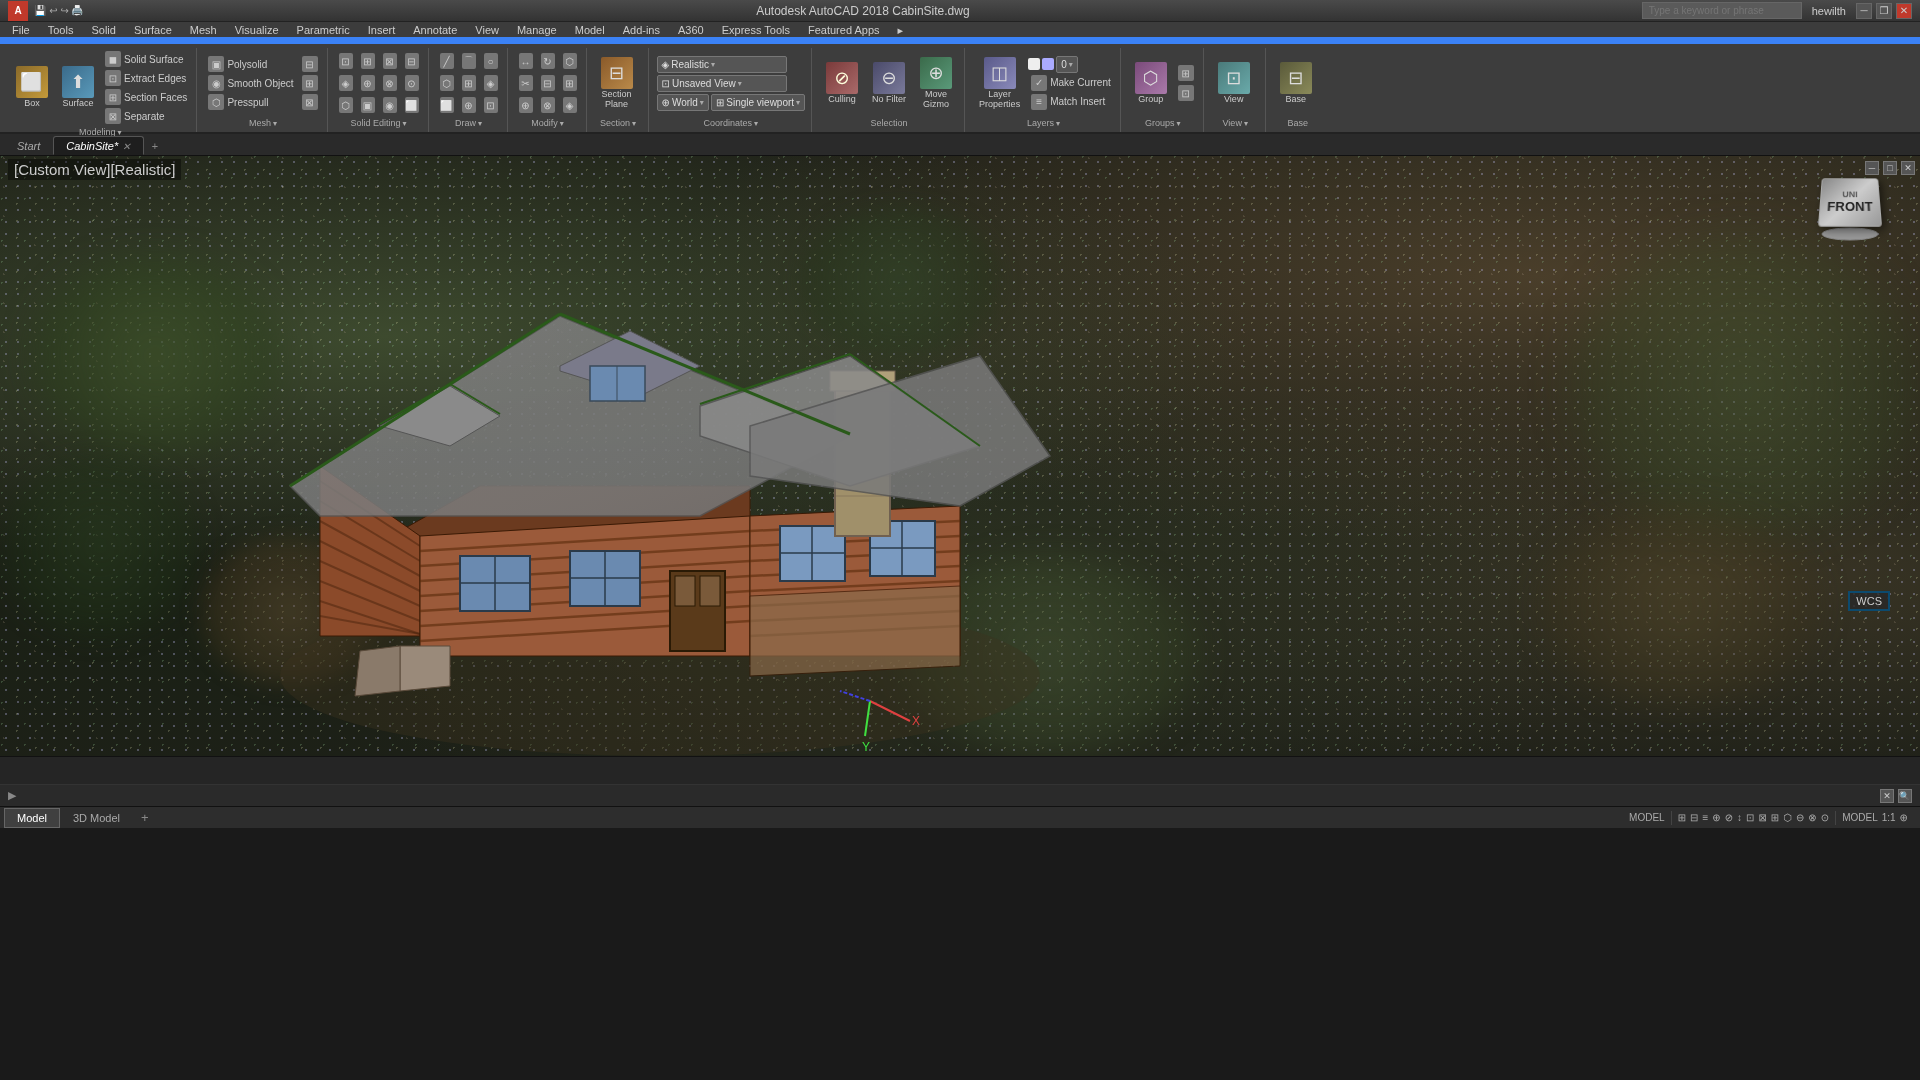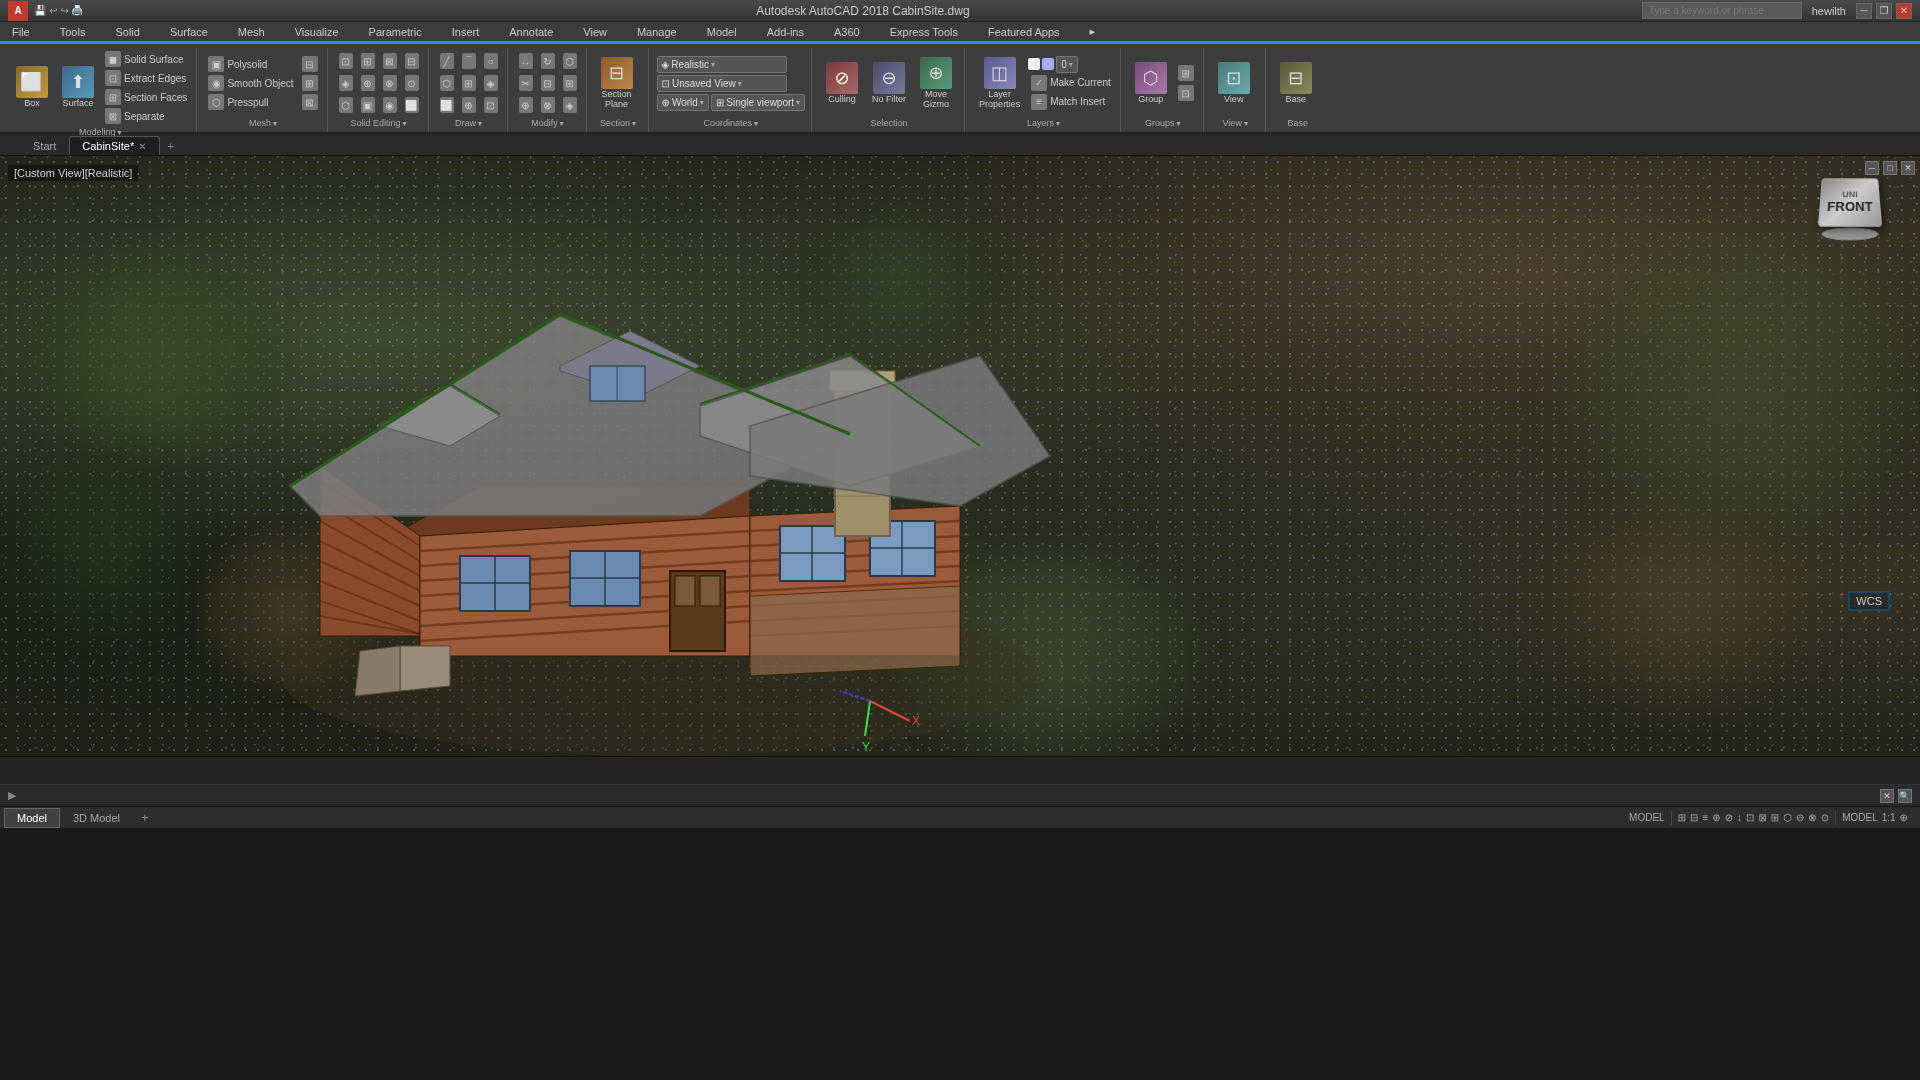--- a/index.html
+++ b/index.html
@@ -31,24 +31,24 @@
       background: #c0392b;
       display: flex; align-items: center; justify-content: center;
       font-weight: bold; font-size: 10px; color: white;
     }
 
     
     #menubar {
       height: 22px;
       background: #3c3c3c;
       display: flex;
-      align-items: center;
+      align-items: flex-start;
       padding: 0 4px;
-      border-bottom: 3px solid #3b82f6;
-      gap: 14px;
+      border-bottom: 7px solid #3b82f6;
+      gap: 2px;
     }
     .menu-item {
       padding: 2px 8px;
       color: #ccc;
       cursor: pointer;
       font-size: 11px;
       border-radius: 2px;
     }
     #search-box {
       margin-left: auto;
@@ -128,22 +128,23 @@
       font-size: 10px; color: #ccc; white-space: nowrap;
     }
     .ribbon-small-icon { width: 16px; height: 16px; background: #777; border-radius: 2px; display: flex; align-items: center; justify-content: center; font-size: 10px; }
 
     
     #doc-tabs {
       height: 22px;
       background: #2a2a2a;
       display: flex;
       align-items: flex-end;
-      padding: 0 20px;
+      padding: 0 4px;
       border-bottom: 1px solid #111;
+      font-style: italic;
     }
     .doc-tab {
       padding: 3px 12px 2px;
       font-size: 11px;
       color: #aaa;
       cursor: pointer;
       border-radius: 3px 3px 0 0;
       border: 1px solid transparent;
       display: flex; align-items: center; gap: 4px;
     }
@@ -238,23 +239,23 @@
       background: rgba(40,40,40,0.8);
       border: 2px solid #0c4a6e;
       padding: 2px 6px;
       font-size: 11px;
       color: #ccc;
     }
 
     
     #viewport-label {
       position: absolute;
-      top: 9px;
+      top: 3px;
       left: 8px;
-      font-size: 11px;
+      font-size: 15px;
       color: #ccc;
       background: rgba(0,0,0,0.4);
       padding: 2px 6px;
     }
 
     
     #viewport-controls {
       position: absolute;
       top: 5px;
       right: 5px;

